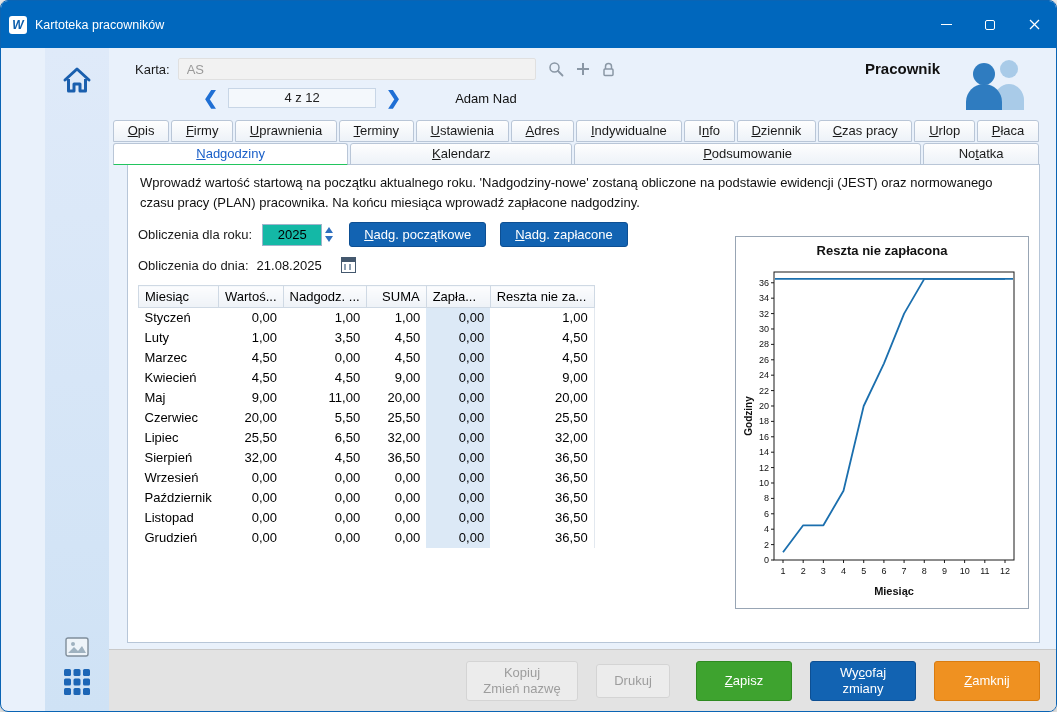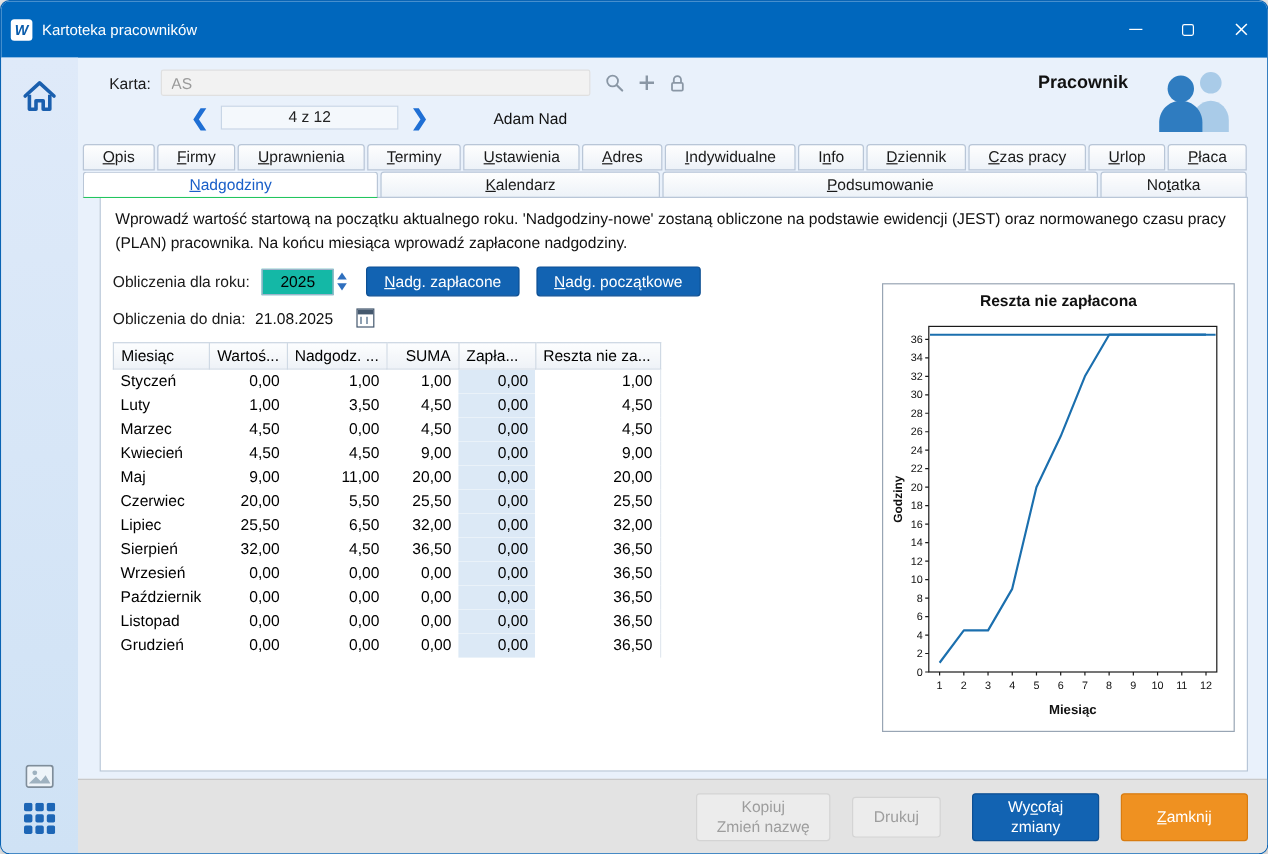--- a/index.html
+++ b/index.html
@@ -11,21 +11,21 @@
   .titlebar{height:47px;background:#0067bd;display:flex;align-items:center;color:#fff;flex:0 0 auto;}
   .tb-icon{width:18px;height:18px;background:#fff;border-radius:3px;margin:0 8px 0 8px;
            display:flex;align-items:center;justify-content:center;}
   .tb-icon::after{content:"W";color:#0a5cab;font-weight:bold;font-style:italic;font-size:12px;}
   .tb-title{font-size:12.5px;}
   .tb-controls{margin-left:auto;display:flex;height:100%;}
   .tb-btn{width:44px;height:100%;display:flex;align-items:center;justify-content:center;cursor:pointer;}
   .glyph-min{width:11px;height:1px;background:#fff;display:block;}
   .glyph-max{width:10px;height:10px;border:1px solid #fff;border-radius:2px;display:block;}
   
-  .body{flex:1;display:flex;min-height:0;}
+  .body{flex:1;display:flex;min-height:0;padding-left:44px;}
   .sidebar{width:64px;background:linear-gradient(#dfeaf9,#cfe2f5);display:flex;flex-direction:column;
            align-items:center;padding:12px 0 10px;flex:0 0 auto;}
   .sb-spacer{flex:1;}
   .sb-btn{cursor:pointer;display:flex;align-items:center;justify-content:center;margin:6px 0;}
   .main{flex:1;display:flex;flex-direction:column;min-width:0;}
   
   .topbar{position:relative;padding:10px 0 4px 26px;flex:0 0 auto;}
   .karta-row{display:flex;align-items:center;gap:8px;}
   .lbl{font-size:13px;color:#1a1a1a;}
   .karta-input{width:358px;height:22px;background:#f2f2f2;border:1px solid #e0e0e0;border-radius:2px;
@@ -231,22 +231,22 @@
           <div class="left-col">
             <div class="ctrl-row">
               <span class="lbl" data-name="year-label">Obliczenia dla roku:</span>
               <span class="spin" data-name="year-spinner">
                 <input class="spin-val" data-name="year-input" value="2025" style="">
                 <span class="spin-btns">
                   <span class="tri-up" data-name="year-up-button"></span>
                   <span class="tri-down" data-name="year-down-button"></span>
                 </span>
               </span>
+              <button class="btn-blue" data-name="initial-overtime-button"><u>N</u>adg. początkowe</button>
               <button class="btn-blue" data-name="paid-overtime-button"><u>N</u>adg. zapłacone</button>
-              <button class="btn-blue" data-name="initial-overtime-button"><u>N</u>adg. początkowe</button>
             </div>
 
             <div class="date-row">
               <span class="lbl" data-name="date-label">Obliczenia do dnia:</span>
               <input class="date-input" data-name="date-input" value="21.08.2025" style="">
               <span class="cal-icon" data-name="calendar-button">
                 <span class="cal-top" data-name="calendar-icon"></span>
                 <span class="cal-grid"></span>
               </span>
             </div>
@@ -441,20 +441,23 @@
       </div>
 
       <div class="footer" data-name="footer-bar">
           <button class="fbtn disabled" data-name="copy-rename-button" disabled="">
             <div>Kopiuj</div>
             <div>Zmień nazwę</div>
           </button>
           <button class="fbtn disabled" data-name="print-button" disabled="">
             <div>Drukuj</div>
           </button>
+          <button class="fbtn green" data-name="save-button">
+            <div><u>Z</u>apisz</div>
+          </button>
           <button class="fbtn blue" data-name="undo-changes-button">
             <div>Wy<u>c</u>ofaj</div>
             <div>zmiany</div>
           </button>
           <button class="fbtn orange" data-name="close-button">
             <div><u>Z</u>amknij</div>
           </button>
         </div>
 
     </div>

